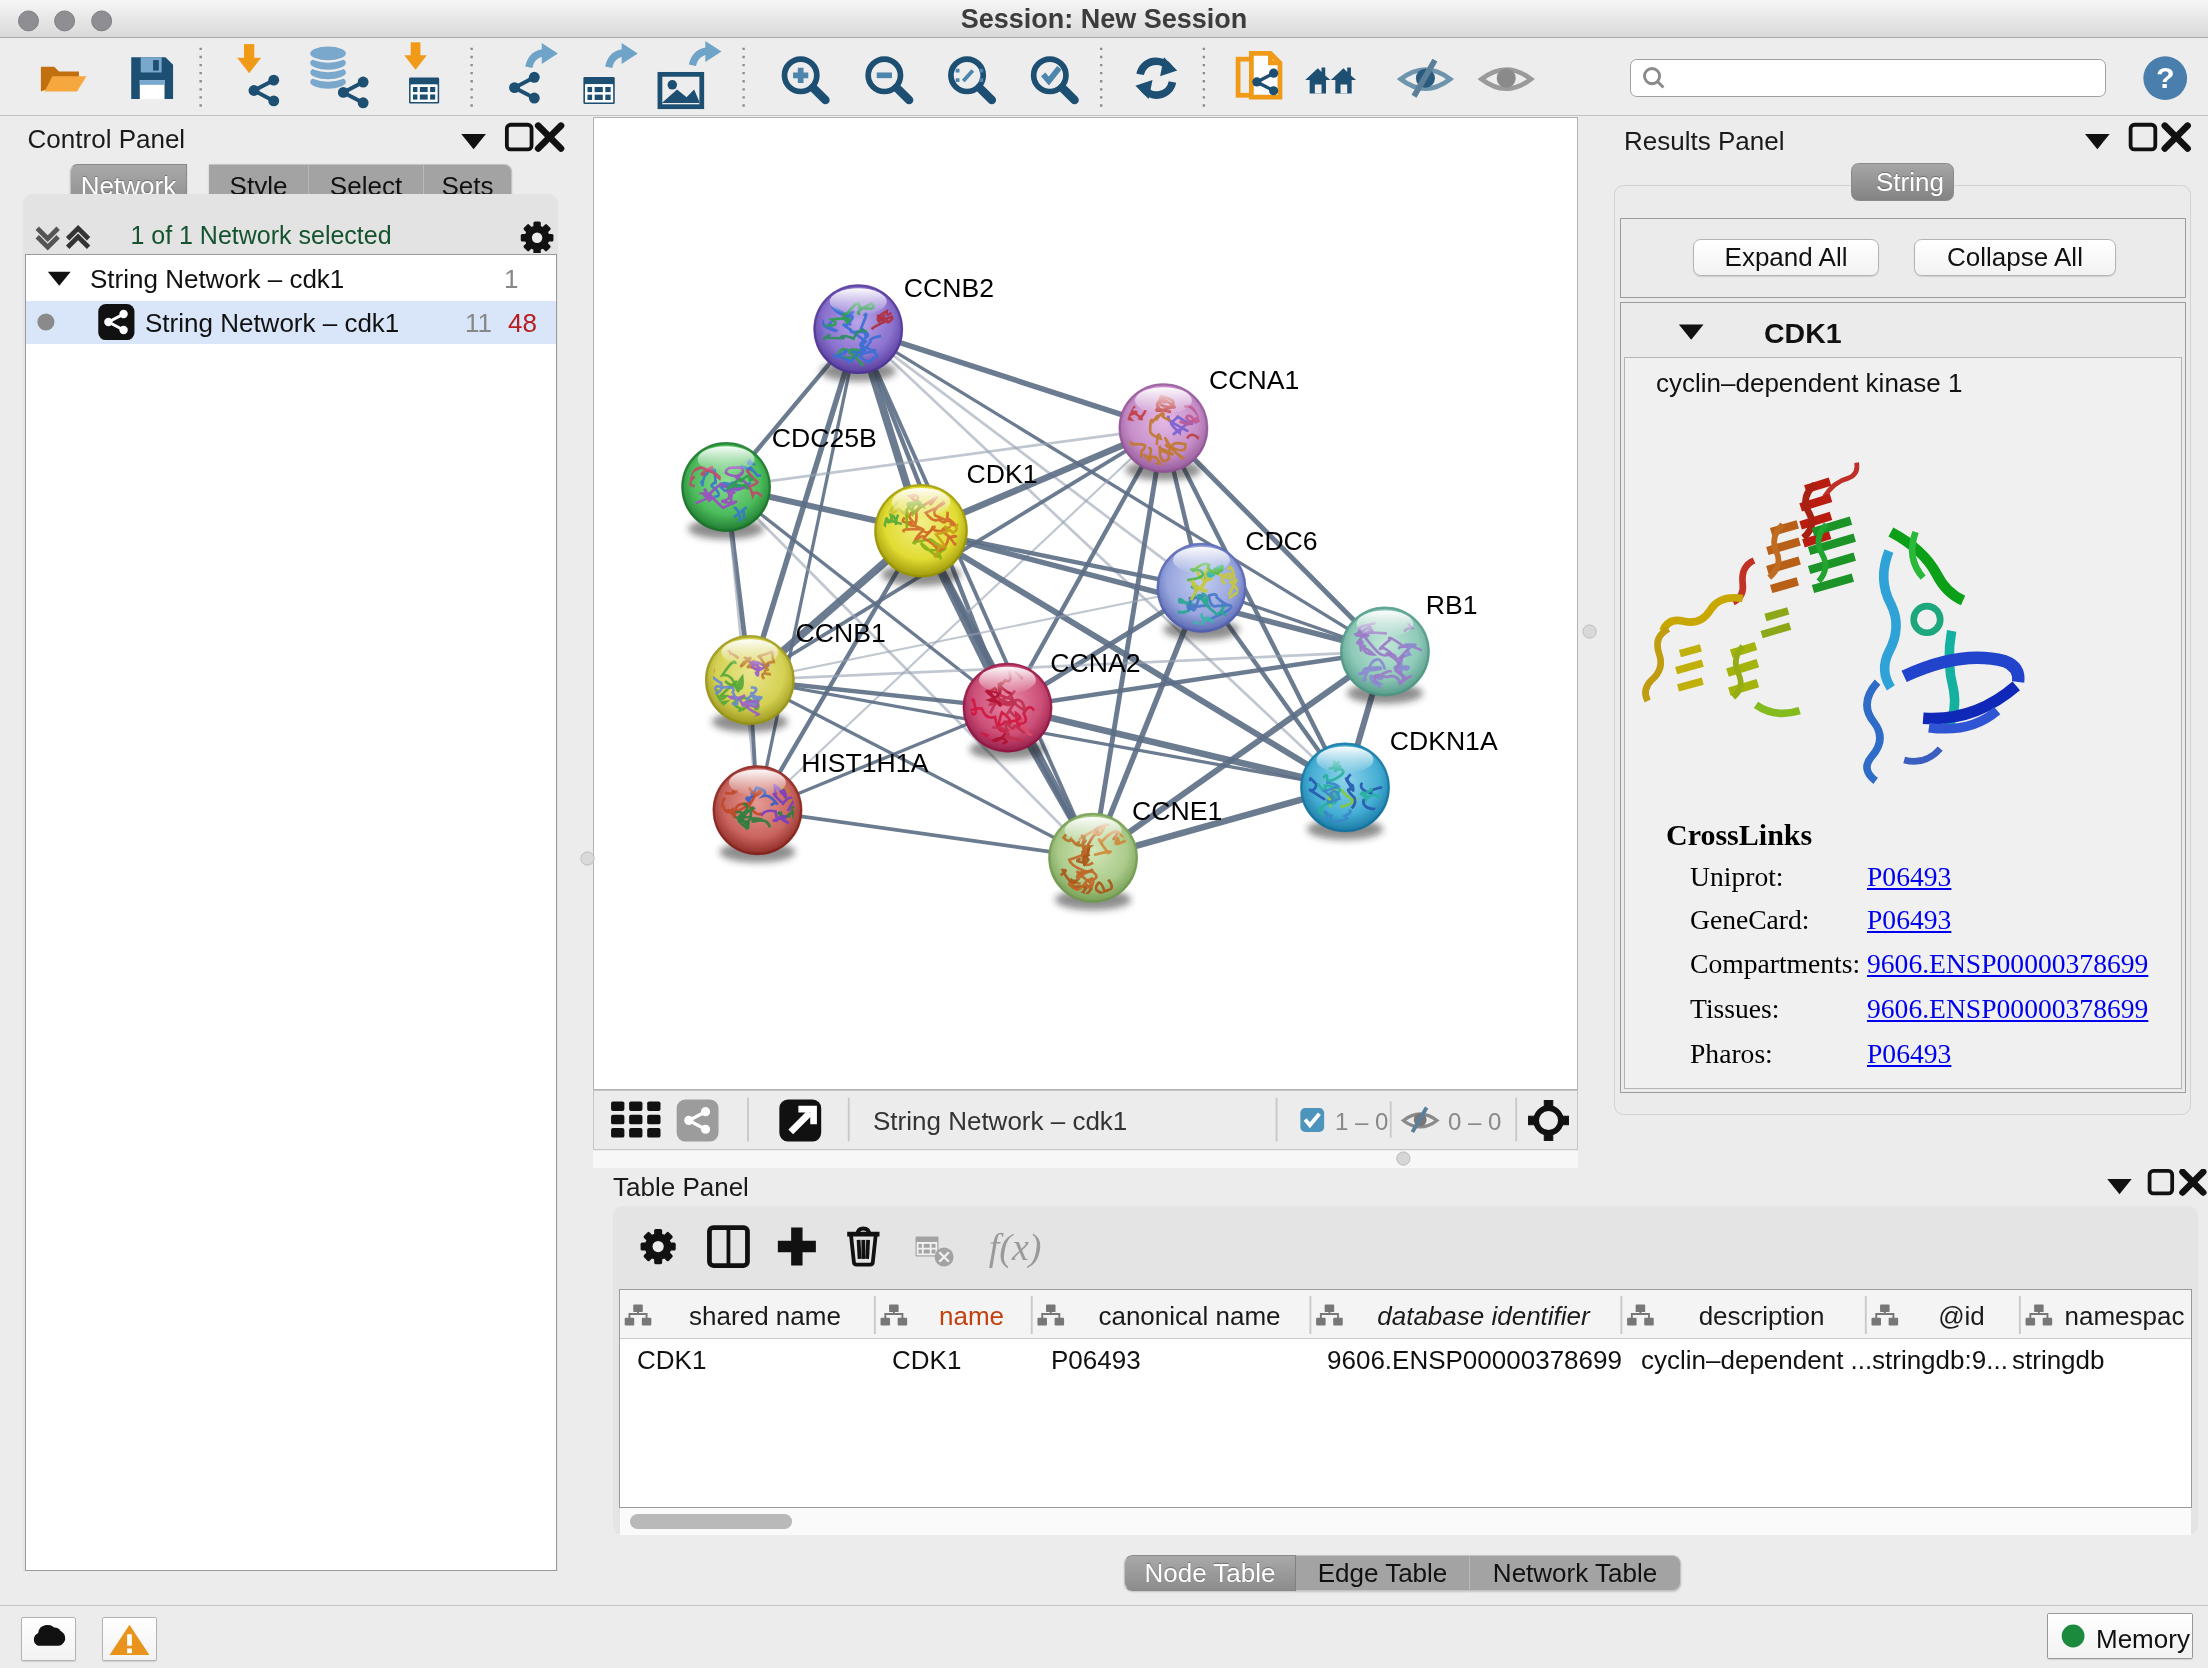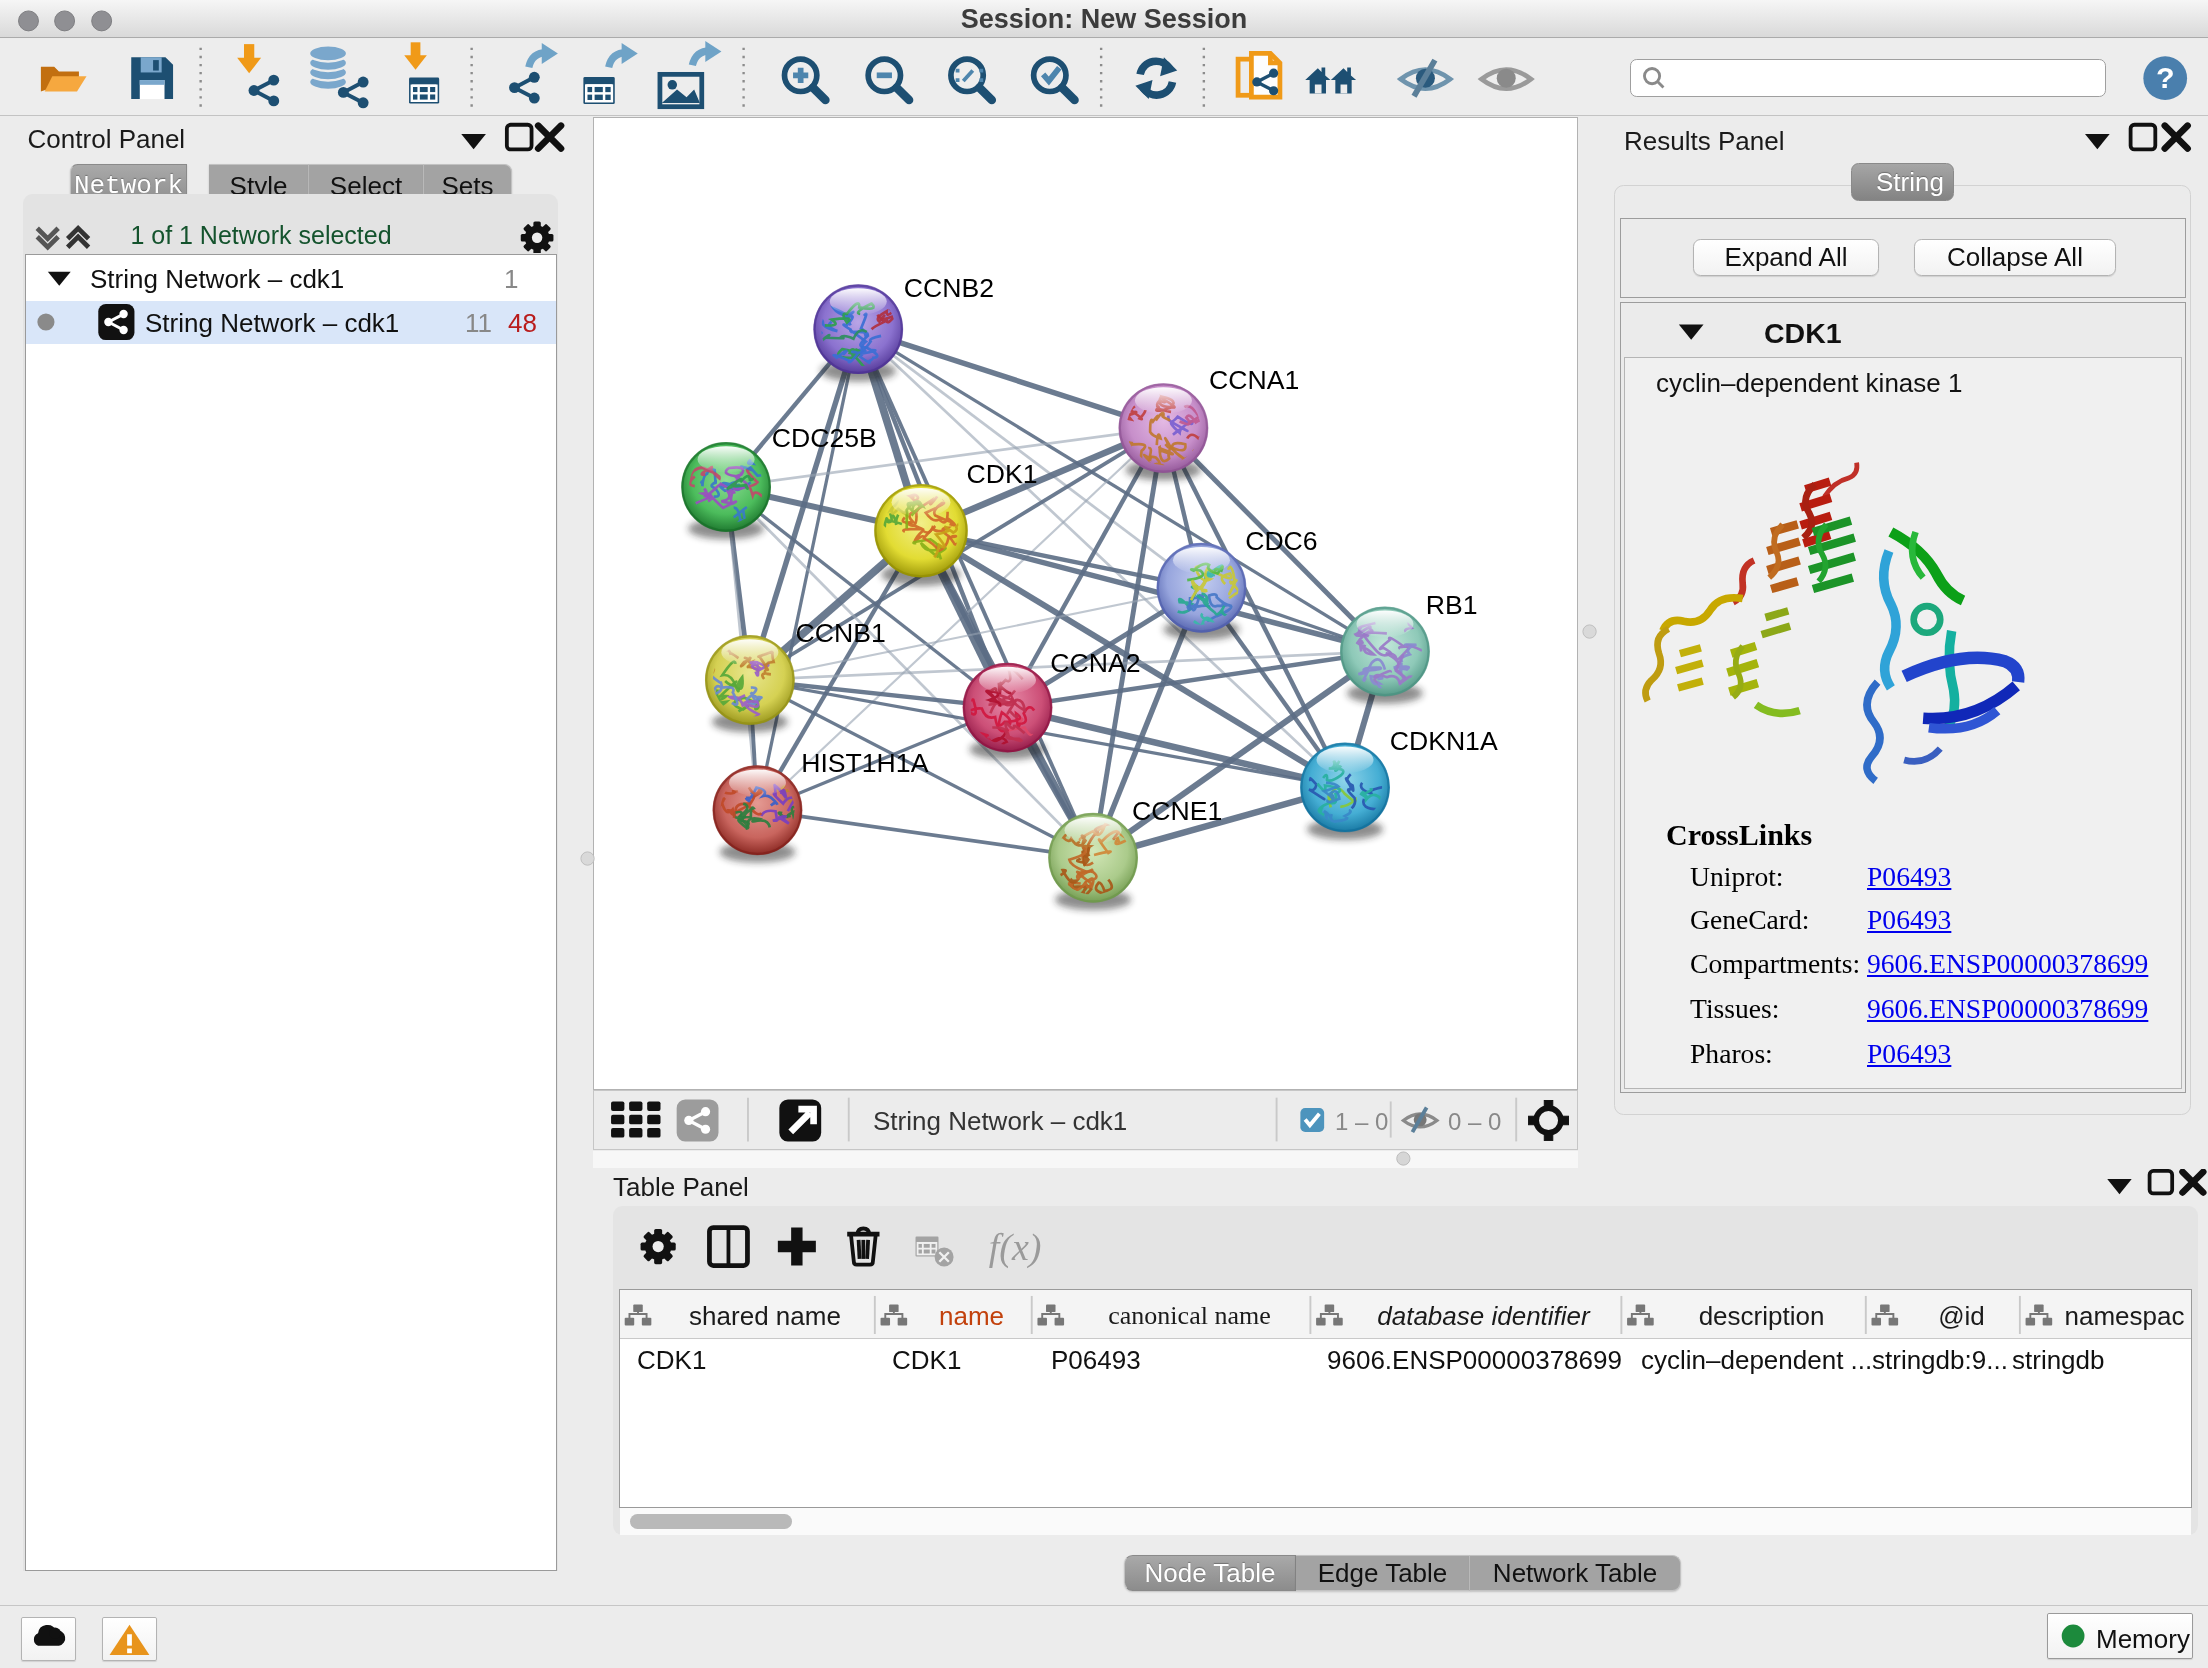--- a/index.html
+++ b/index.html
@@ -177,21 +177,21 @@
   </svg>
 <div class="abs panelhdr" style="left:27.6px;top:124px;">Control Panel</div>
 <svg class="abs" width="571" height="38" style="left:0;top:120px" viewBox="0 0 600 40">
  <path d="M485.0,14.719999999999999 L511.0,14.719999999999999 L498,30.84 Z" fill="#111"></path>
     <rect x="533.0" y="5.0" width="26" height="26" rx="4" fill="none" stroke="#111" stroke-width="4"></rect>
     <g stroke="#111" stroke-width="7" stroke-linecap="round">
       <line x1="566.0" y1="6.0" x2="590.0" y2="30.0"></line>
       <line x1="590.0" y1="6.0" x2="566.0" y2="30.0"></line>
     </g>
 </svg>
-<div class="tabbtn tabsel" style="left:70px;top:164px;width:117px;height:44px;border-radius:7.6px 0 0 7.6px;border-left:1px solid #c2c2c2;font-family:Liberation Mono, monospace;">Network</div>
+<div class="tabbtn tabsel" style="left:70px;top:164px;width:117px;height:44px;border-radius:7.6px 0 0 7.6px;border-left:1px solid #c2c2c2;">Network</div>
 <div class="tabbtn" style="left:209px;top:164px;width:100px;height:44px;">Style</div>
 <div class="tabbtn" style="left:309px;top:164px;width:115px;height:44px;">Select</div>
 <div class="tabbtn" style="left:424px;top:164px;width:88px;height:44px;border-radius:0 7.6px 7.6px 0;">Sets</div>
 <div class="abs" style="left:23px;top:194px;width:535px;height:1377px;background:#e3e3e3;border-radius:9.5px 9.5px 0 0;"></div>
 <svg class="abs" width="535" height="59" style="left:23px;top:194px" viewBox="0 0 563 62">
  <g fill="none" stroke="#555" stroke-width="5">
       <path d="M15,36 L26,47 L37,36"></path>
       <path d="M15,45 L26,56 L37,45"></path>
     </g>
     <g fill="none" stroke="#333" stroke-width="5">
@@ -773,21 +773,21 @@
     <g transform="translate(1493,26)" fill="#777">
       <rect x="-5" y="-11" width="10" height="8" rx="1"></rect>
       <rect x="-14" y="3" width="10" height="8" rx="1"></rect>
       <rect x="4" y="3" width="10" height="8" rx="1"></rect>
       <path d="M-9,7 L-9,-1 L9,-1 L9,7 M0,-1 L0,-5" stroke="#777" stroke-width="2" fill="none"></path>
     </g>
     <line x1="1473" y1="6" x2="1473" y2="46" stroke="#c9c9c9" stroke-width="2"></line>
   </svg>
 <div class="abs" style="left:661px;top:1301px;width:208px;text-align:center;font-size:26px;color:#1a1a1a;white-space:nowrap;overflow:hidden;">shared name</div>
 <div class="abs" style="left:917px;top:1301px;width:109px;text-align:center;font-size:26px;color:#c2410c;white-space:nowrap;overflow:hidden;">name</div>
-<div class="abs" style="left:1074px;top:1301px;width:231px;text-align:center;font-size:26px;color:#1a1a1a;white-space:nowrap;overflow:hidden;font-family:Liberation Serif, serif;">canonical name</div>
+<div class="abs" style="left:1074px;top:1301px;width:231px;text-align:center;font-size:26px;color:#1a1a1a;white-space:nowrap;overflow:hidden;">canonical name</div>
 <div class="abs" style="left:1352px;top:1301px;width:263px;text-align:center;font-size:26px;color:#1a1a1a;white-space:nowrap;overflow:hidden;font-style:italic;">database identifier</div>
 <div class="abs" style="left:1663px;top:1301px;width:197px;text-align:center;font-size:26px;color:#1a1a1a;white-space:nowrap;overflow:hidden;">description</div>
 <div class="abs" style="left:1908px;top:1301px;width:107px;text-align:center;font-size:26px;color:#1a1a1a;white-space:nowrap;overflow:hidden;">@id</div>
 <div class="abs" style="left:2062px;top:1301px;width:125px;text-align:center;font-size:26px;color:#1a1a1a;white-space:nowrap;overflow:hidden;">namespac</div>
 <div class="abs" style="left:637px;top:1345px;font-size:26px;color:#111;white-space:nowrap;">CDK1</div>
 <div class="abs" style="left:892px;top:1345px;font-size:26px;color:#111;white-space:nowrap;">CDK1</div>
 <div class="abs" style="left:1051px;top:1345px;font-size:26px;color:#111;white-space:nowrap;">P06493</div>
 <div class="abs" style="left:1327px;top:1345px;font-size:26px;color:#111;white-space:nowrap;">9606.ENSP00000378699</div>
 <div class="abs" style="left:1641px;top:1345px;font-size:26px;color:#111;white-space:nowrap;">cyclin–dependent ...</div>
 <div class="abs" style="left:1872px;top:1345px;font-size:26px;color:#111;white-space:nowrap;">stringdb:9...</div>

